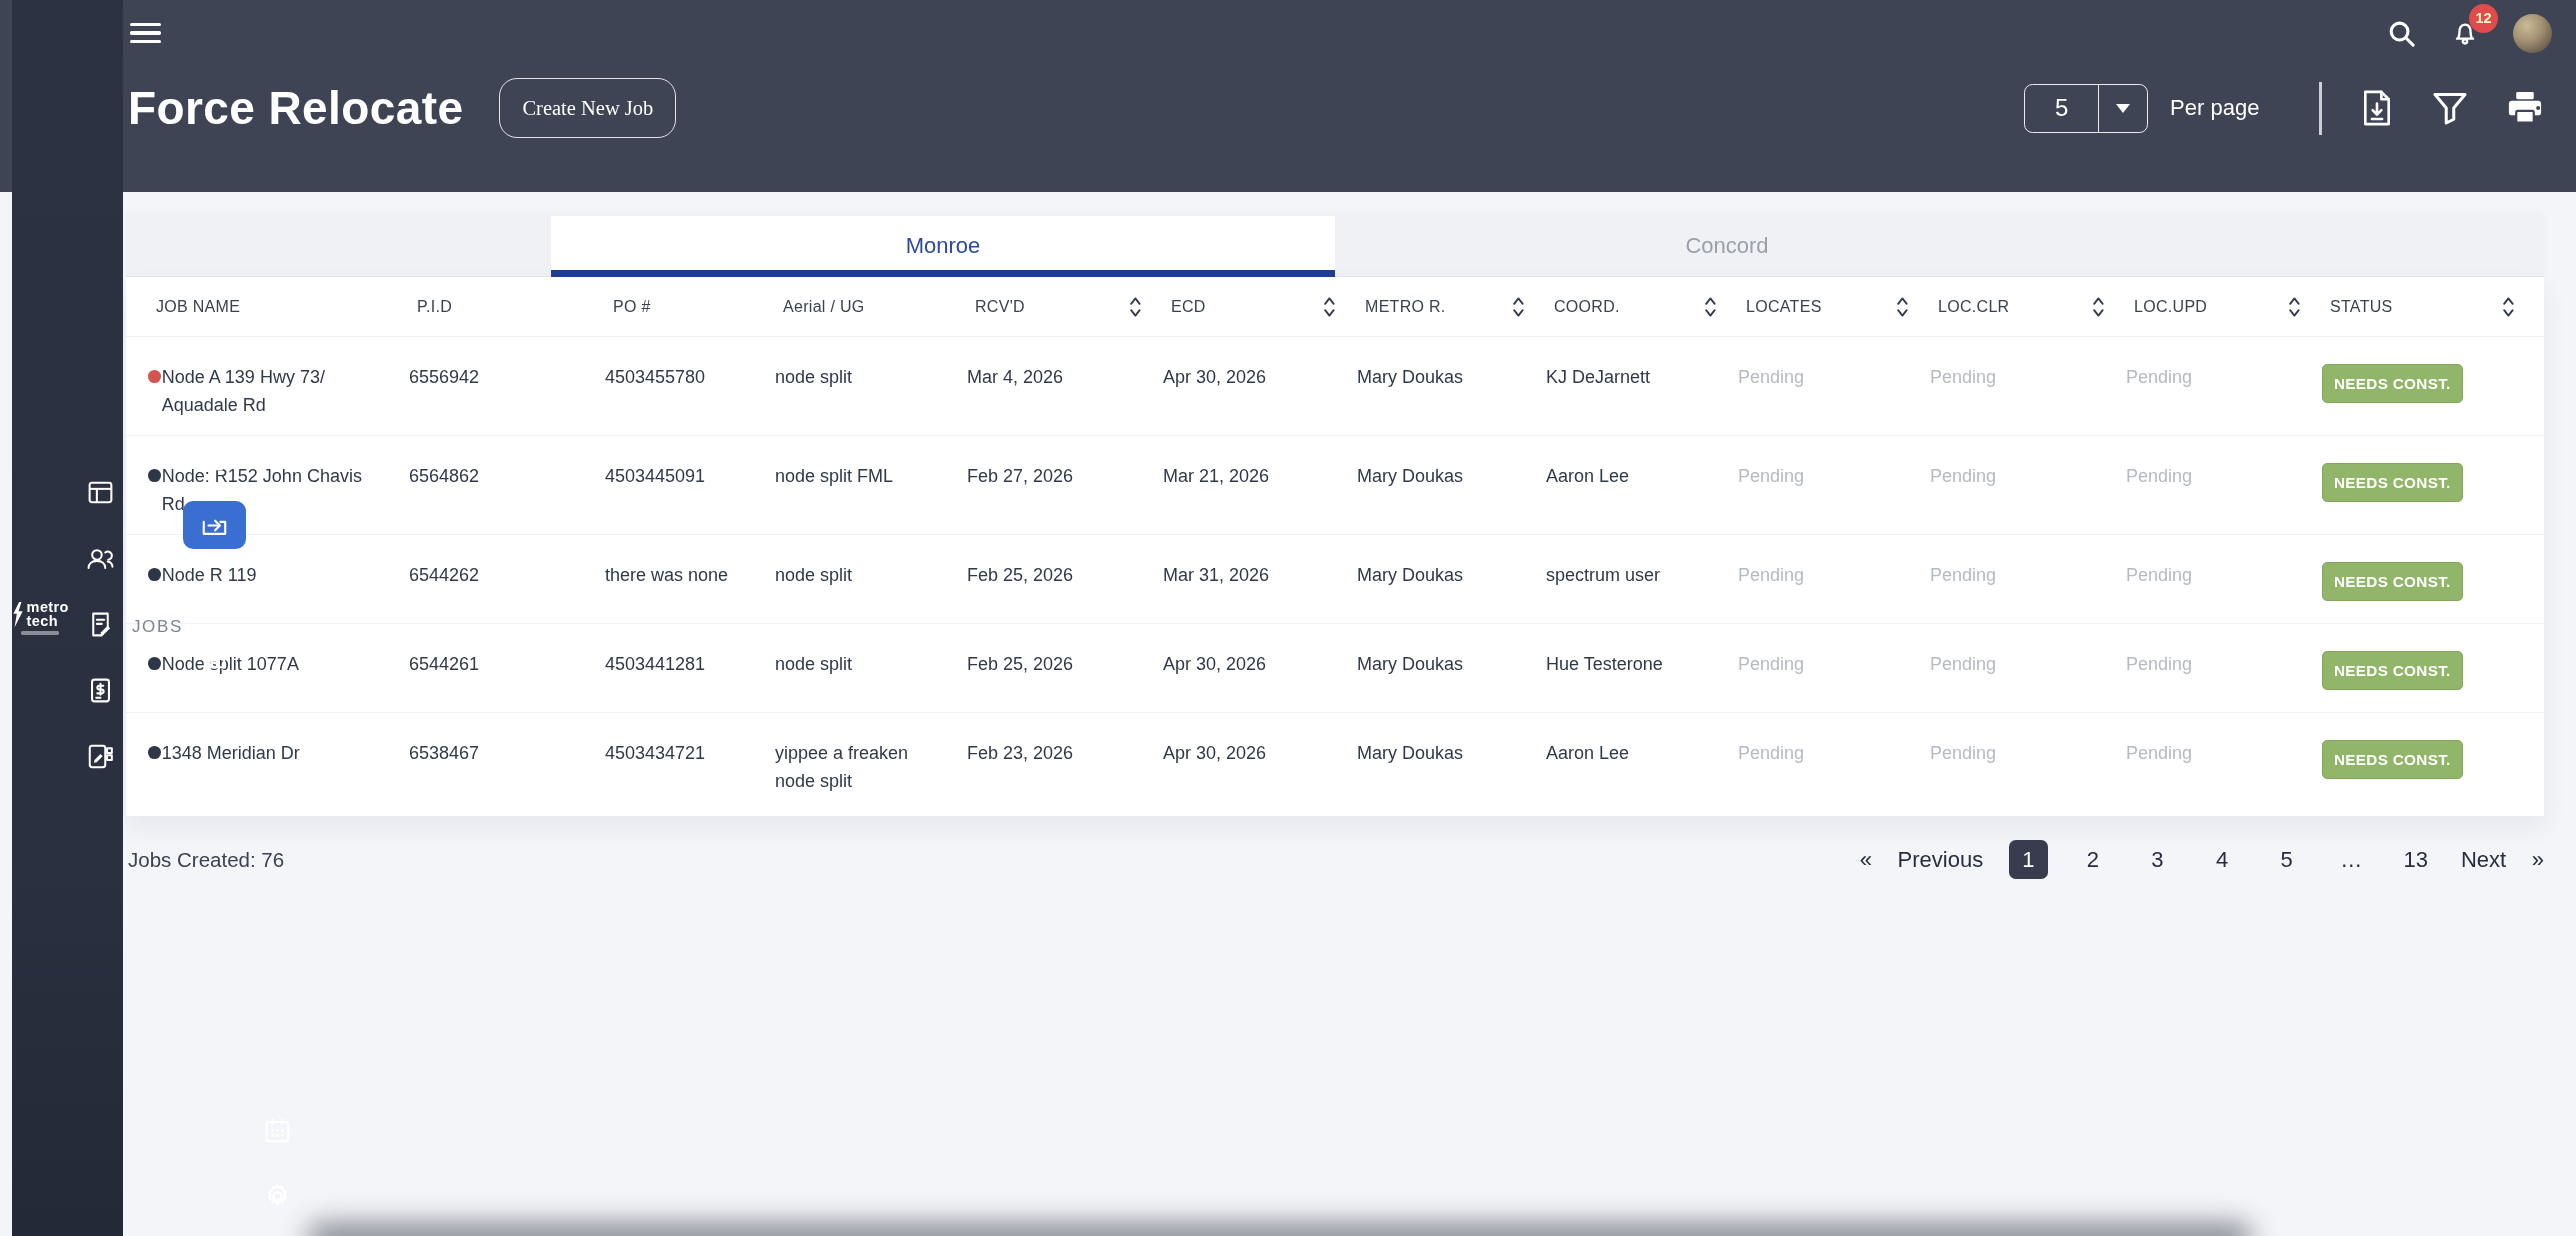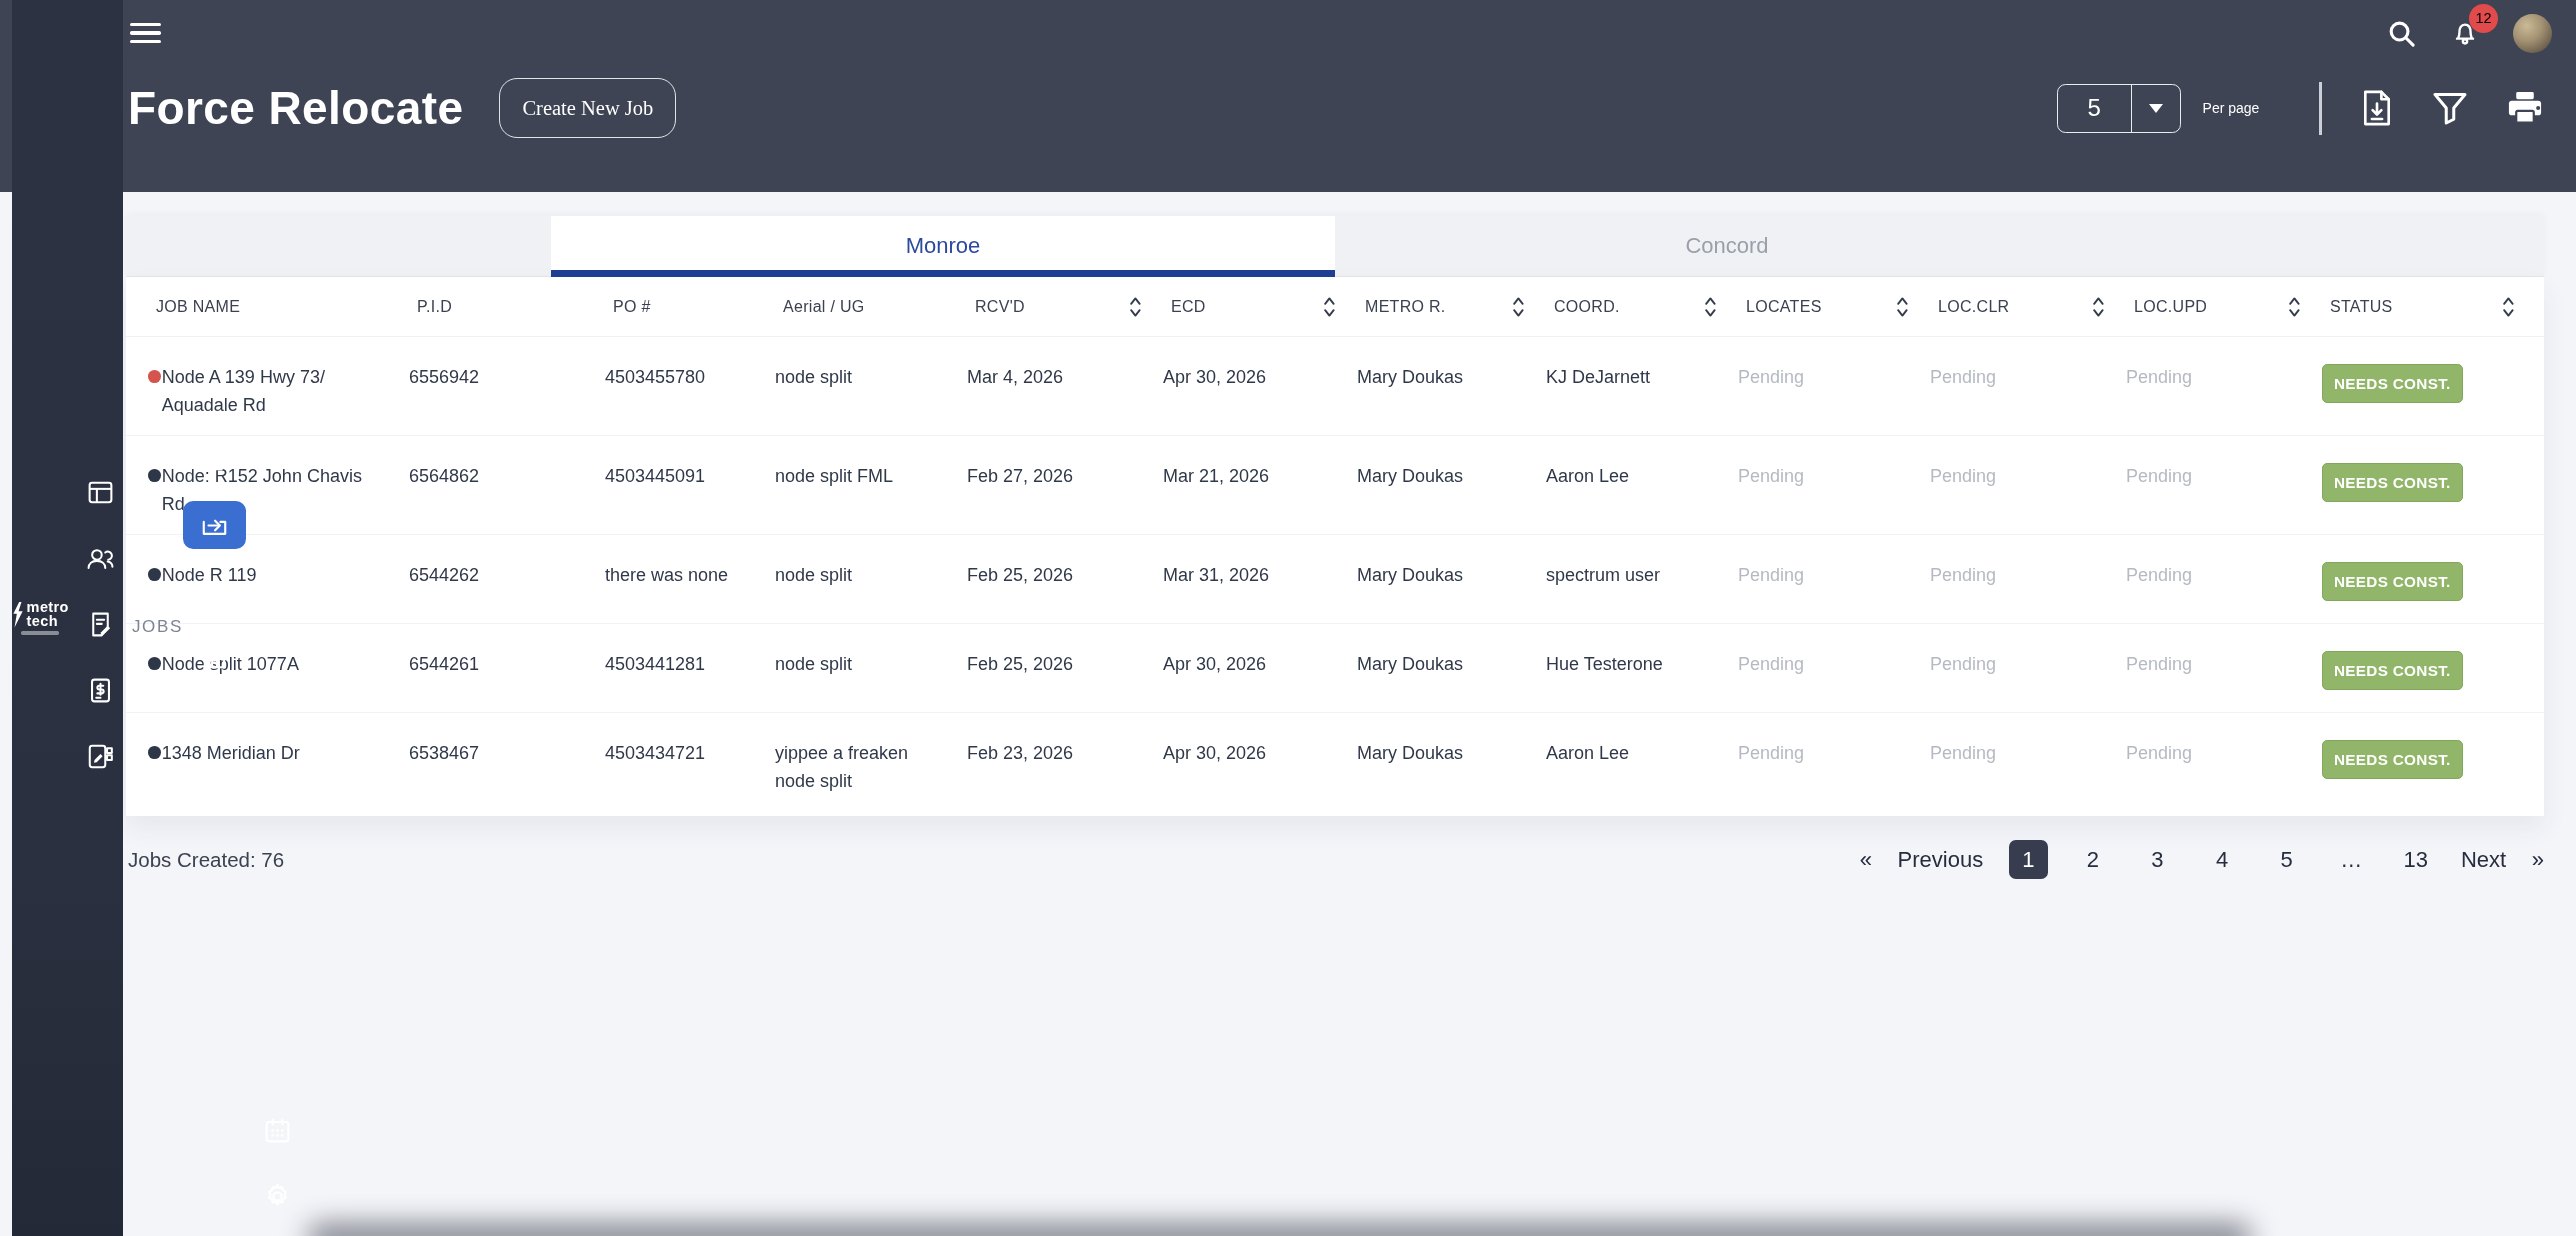--- a/index.html
+++ b/index.html
@@ -15,34 +15,34 @@
   
   .topband { position:absolute; top:0; left:0; right:0; height:192px; background:#3e4454; }
   .headerbar { position:relative; height:66px; display:flex; align-items:center; padding:0 24px 0 130px; }
   .hamburger { width:31px; cursor:pointer; }
   .hamburger span { display:block; height:3.4px; background:#fff; border-radius:1.7px; margin:5.1px 0; }
   .app-title { position:absolute; left:0; right:0; text-align:center; color:#f2f3f6; font-size:24px; letter-spacing:0.3px; }
   .header-right { margin-left:auto; display:flex; align-items:center; gap:32px; z-index:2; }
   .icon-btn { background:none; border:none; cursor:pointer; display:flex; align-items:center; justify-content:center; }
   .bell-wrap { position:relative; }
   .badge-notif { position:absolute; top:-12px; right:-17px; min-width:29px; height:29px; border-radius:14.5px;
-    background:#e14b4b; color:#000000; font-size:14.5px; font-weight:normal; display:flex; align-items:center; justify-content:center; padding:0 5.1px; }
+    background:#e14b4b; color:#fef9c3; font-size:14.5px; font-weight:bold; display:flex; align-items:center; justify-content:center; padding:0 5.1px; }
   .avatar { width:39px; height:39px; border-radius:50%;
     background:radial-gradient(circle at 35% 30%, #cabb97 0%, #a59374 40%, #6f6250 75%, #55493c 100%); }
 
   .hero-row { display:flex; align-items:center; padding:12px 32px 0 128px; }
   .page-title { color:#fff; font-size:46px; font-weight:600; letter-spacing:0.4px; }
   .create-btn { margin-left:36px; height:60px; padding:0 22px; background:transparent; border:1.7px solid rgba(255,255,255,.85);
     border-radius:18px; color:#fff; font-size:20.5px; font-family:Liberation Serif, serif; cursor:pointer; }
   .hero-right { margin-left:auto; display:flex; align-items:center; }
   .perpage-select { display:flex; align-items:stretch; height:49px; border:1.7px solid rgba(255,255,255,.9); border-radius:8.5px; overflow:hidden; cursor:pointer; }
   .perpage-value { width:73px; display:flex; align-items:center; justify-content:center; color:#fff; font-size:24px; }
   .perpage-caret { width:49px; display:flex; align-items:center; justify-content:center; border-left:1.7px solid rgba(255,255,255,.9); color:#fff; font-size:19px; }
   .caret-shape { width:0; height:0; border-left:7.7px solid transparent; border-right:7.7px solid transparent; border-top:9.4px solid #fff; }
-  .perpage-label { color:#fff; font-size:14px; margin-left:22px; }
+  .perpage-label { color:#fff; font-size:22px; margin-left:22px; }
   .hero-divider { width:2.6px; height:53px; background:rgba(230,232,238,.85); margin:0 38px 0 60px; }
   .hero-icons { display:flex; align-items:center; gap:38px; }
 
   
   .sidebar { position:absolute; top:0; left:12px; bottom:0; width:111px; z-index:5;
     background:linear-gradient(180deg,#2c3242 0%, #2b3040 70%, #242937 100%);
     display:flex; flex-direction:row; align-items:center; }
   .logo { height:66px; display:flex; flex-direction:column; align-items:center; justify-content:center; color:#fff; }
   .logo-row { display:flex; align-items:center; gap:2.6px; }
   .logo-text { font-size:14.5px; font-weight:bold; line-height:13.6px; letter-spacing:0.4px; }

